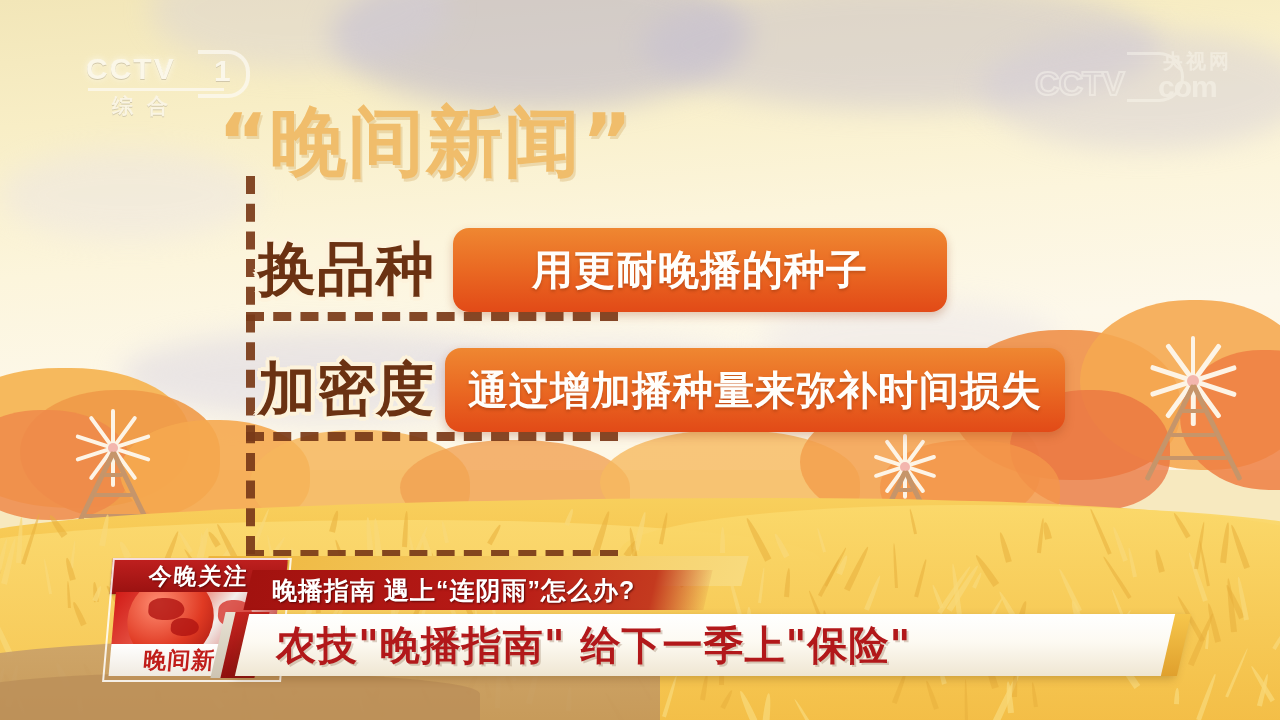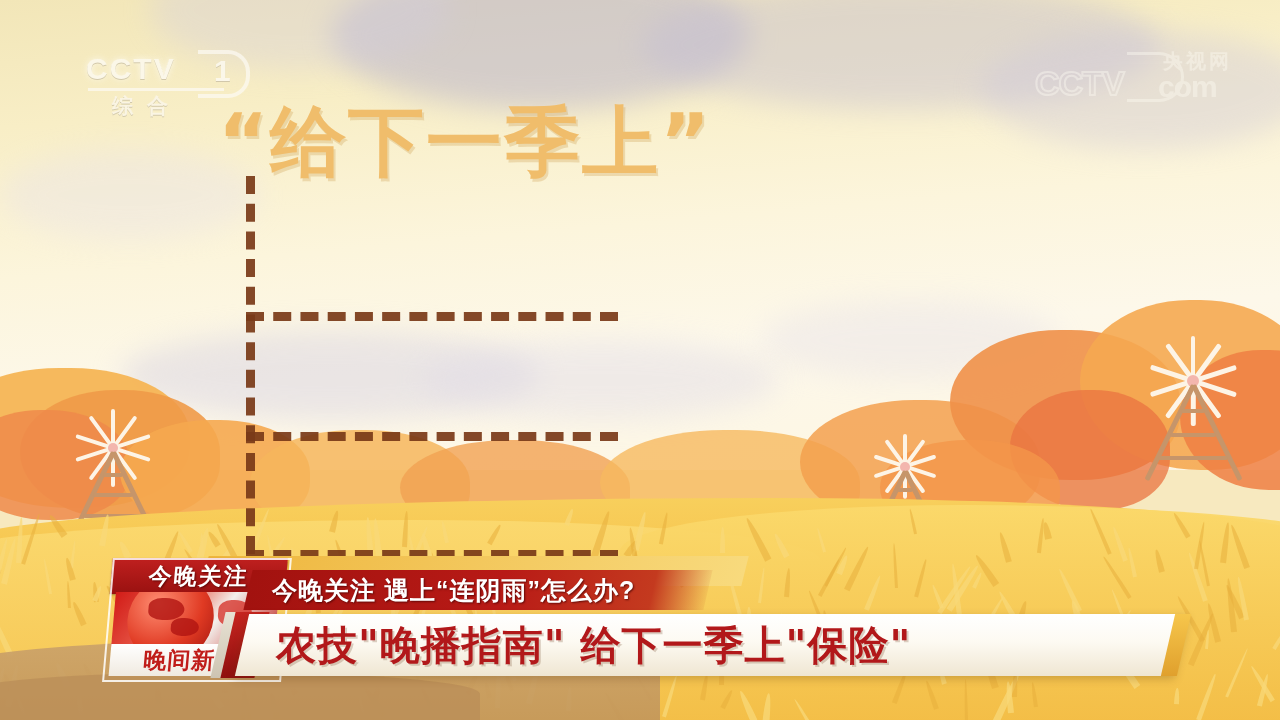--- a/index.html
+++ b/index.html
@@ -504,28 +504,40 @@
     <div class="cctv-sub">综合</div>
   </div>
 
   <div class="wm">
     <div class="wm-cctv">CCTV</div>
     <div class="wm-ring"></div>
     <div class="wm-cn">央视网</div>
     <div class="wm-com">com</div>
   </div>
 
-  <div class="main-title">“给下一季上”</div>
+  <div class="main-title">“晚间新闻”</div>
 
   <div class="dash-v"></div>
   <div class="dash-h dh1"></div>
   <div class="dash-h dh2"></div>
   <div class="dash-h dh3"></div>
 
-
+  <div class="row" id="row1">
+    <div class="row-label">换品种</div>
+    <div class="pill">
+      <span class="pill-text">用更耐晚播的种子</span>
+    </div>
+  </div>
+
+  <div class="row" id="row2">
+    <div class="row-label">加密度</div>
+    <div class="pill">
+      <span class="pill-text">通过增加播种量来弥补时间损失</span>
+    </div>
+  </div>
 
   <div class="row" id="row3">
   </div>
 
   <div class="lower">
 
     <div class="gold-accent"></div>
     <div class="gold-accent2"></div>
 
     <div class="badge">
@@ -538,21 +550,21 @@
         <div class="globe-land" style="left:104px;top:8px;width:34px;height:26px;background:#d6352c;"></div>
         <div class="globe-land" style="left:124px;top:30px;width:26px;height:22px;background:#bb1d19;"></div>
       </div>
       <div class="badge-foot">
         <span class="badge-foot-txt">晚间新闻</span>
       </div>
       <div class="badge-border"></div>
     </div>
 
     <div class="sub-band"></div>
-    <div class="sub-txt">今晚关注  遇上“连阴雨”怎么办?</div>
+    <div class="sub-txt">晚播指南  遇上“连阴雨”怎么办?</div>
 
     <div class="main-chev2"></div>
     <div class="main-chev"></div>
     <div class="main-band"></div>
     <div class="main-band-edge"></div>
     <div class="main-txt">农技"晚播指南"  给下一季上"保险"</div>
   </div>
 
 </div>
 

